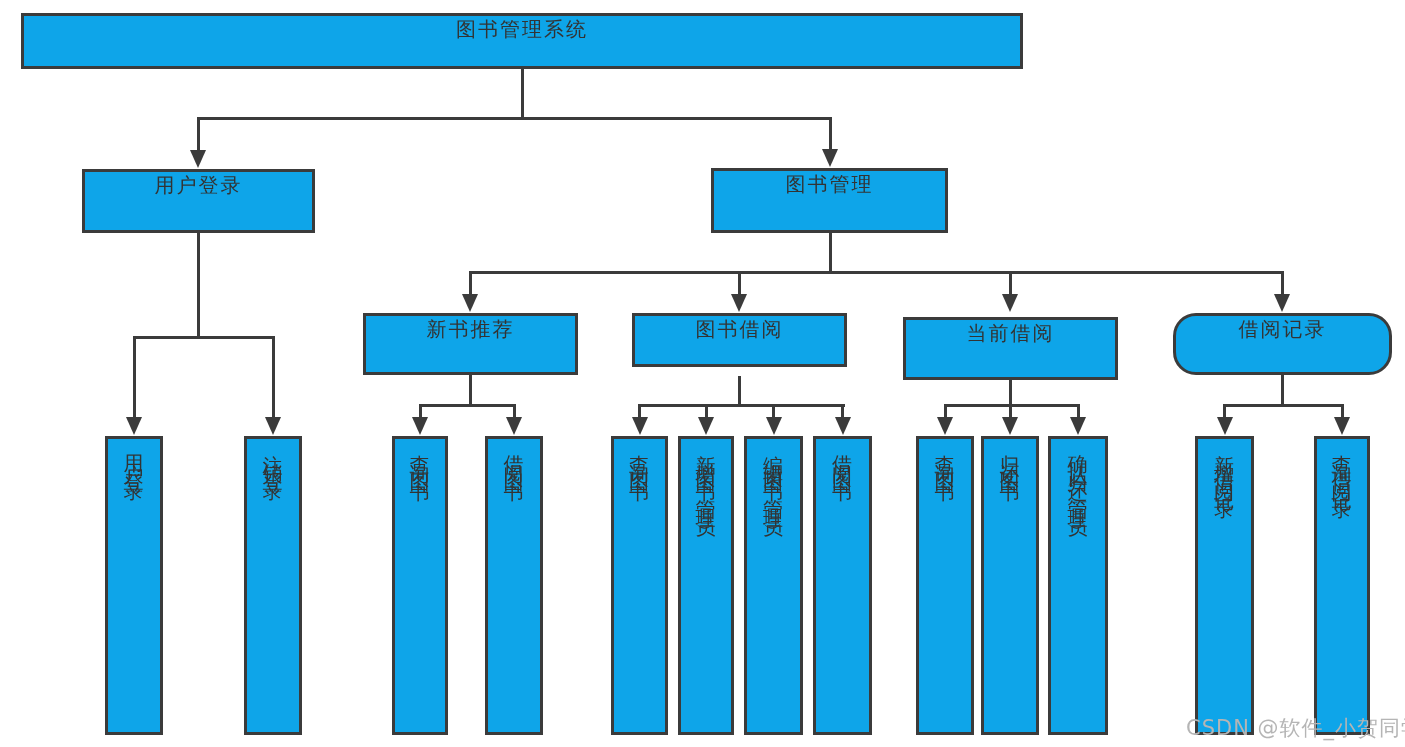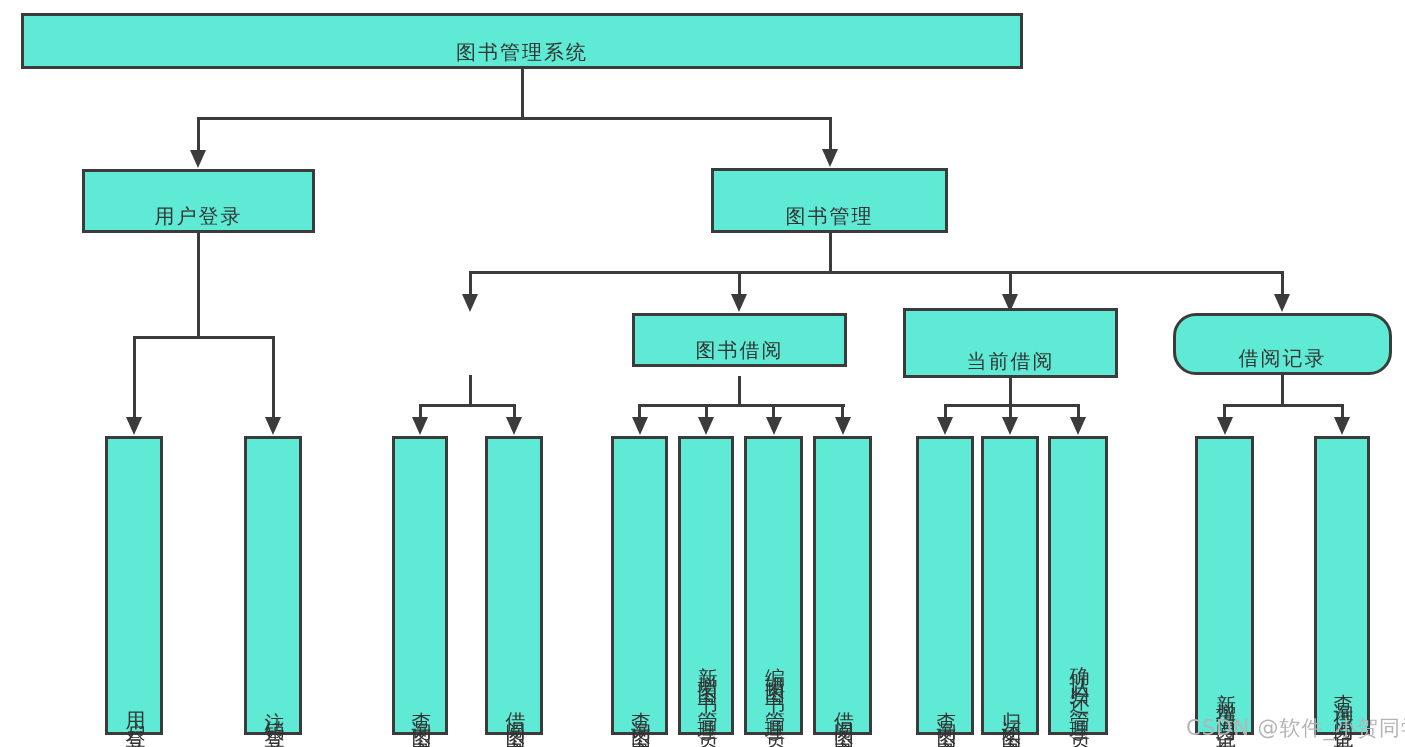--- a/index.html
+++ b/index.html
@@ -6,23 +6,23 @@
     --line:#3b3b3b;
     --text:#333333;
     --wm:#b5b5b5;
     --bg:#ffffff;
   }
   html,body{margin:0;padding:0;}
   body{background:var(--bg);font-family:"DejaVu Sans",sans-serif;}
   .canvas{position:relative;width:1405px;height:747px;background:var(--bg);overflow:hidden;}
 
   .box{
-    position:absolute;background:#5eead4;border:3px solid var(--line);
-    box-sizing:border-box;display:flex;align-items:flex-end;justify-content:center;
-    color:var(--text);z-index:2;font-family:Liberation Mono, monospace;
+    position:absolute;background:#0ea5e9;border:3px solid var(--line);
+    box-sizing:border-box;display:flex;align-items:flex-start;justify-content:center;
+    color:var(--text);z-index:2;
   }
   .box.h span{font-size:20px;letter-spacing:2px;white-space:nowrap;}
   .box.v span{
     writing-mode:vertical-rl;font-size:20px;letter-spacing:9px;line-height:1;
     white-space:nowrap;
   }
 
   .hline,.vline{position:absolute;background:var(--line);z-index:1;}
   .hline{height:3px;}
   .vline{width:3px;}
@@ -48,24 +48,27 @@
     <span>图书管理系统</span>
   </div>
 
   <div class="box h" style="left:82px;top:169px;width:233px;height:64px;">
     <span>用户登录</span>
   </div>
   <div class="box h" style="left:711px;top:168px;width:237px;height:65px;">
     <span>图书管理</span>
   </div>
 
+  <div class="box h" style="left:363px;top:313px;width:215px;height:62px;">
+    <span>新书推荐</span>
+  </div>
   <div class="box h" style="left:632px;top:313px;width:215px;height:54px;">
     <span>图书借阅</span>
   </div>
-  <div class="box h" style="left:903px;top:308px;width:215px;height:70px;">
+  <div class="box h" style="left:903px;top:317px;width:215px;height:63px;">
     <span>当前借阅</span>
   </div>
   <div class="box h" style="left:1173px;top:313px;width:219px;height:62px;border-radius:23px;">
     <span>借阅记录</span>
   </div>
 
   <div class="box v" style="left:105px;top:436px;width:58px;height:299px;">
     <span>用户登录</span>
   </div>
   <div class="box v" style="left:244px;top:436px;width:58px;height:299px;">

